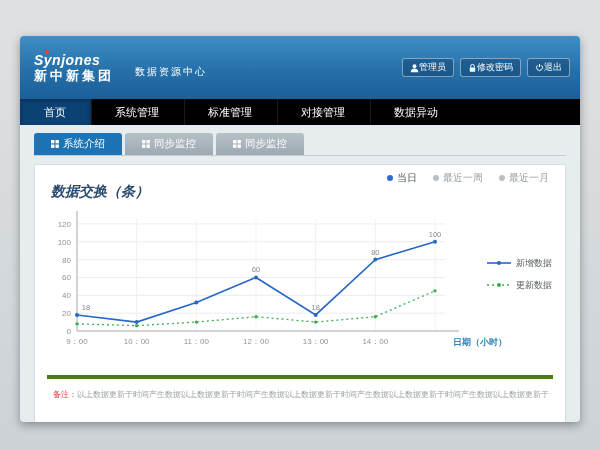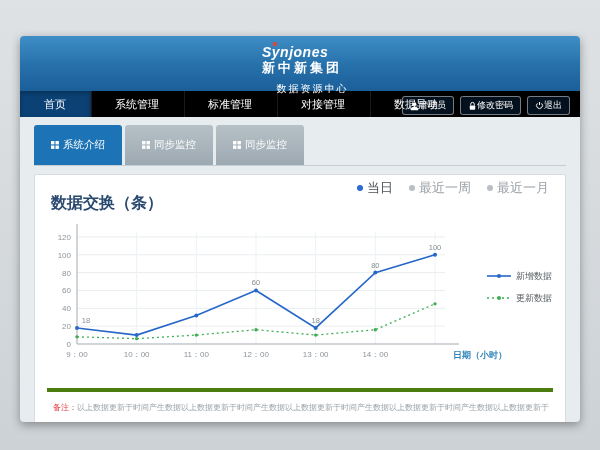--- a/index.html
+++ b/index.html
@@ -2,46 +2,46 @@
 <html><head>
 <meta charset="utf-8">
 <style>
   *{margin:0;padding:0;box-sizing:border-box;}
   html,body{width:600px;height:450px;overflow:hidden;}
   body{font-family:"Liberation Sans","DejaVu Sans",sans-serif;}
   .stage{width:600px;height:450px;background:linear-gradient(180deg,#dfe2e4 0%,#cdd2d6 100%);padding:36px 20px 0;}
   .window{width:560px;height:386px;background:#e7ecef;border-radius:4px;box-shadow:0 3px 10px rgba(0,0,0,.35);overflow:hidden;}
 
   
-  .header{height:55px;background:linear-gradient(180deg,#3f8ec6 0%,#2670aa 55%,#1b5f99 100%);display:flex;align-items:center;padding:8px 10px 0 14px;flex-direction:column;}
+  .header{height:63px;background:linear-gradient(180deg,#3f8ec6 0%,#2670aa 55%,#1b5f99 100%);display:flex;align-items:center;padding:0 10px 0 14px;}
   .logo{line-height:1.05;}
   .logo-text{color:#fff;font-weight:bold;font-style:italic;font-size:14px;position:relative;display:inline-block;letter-spacing:.5px;}
   .logo-flame{position:absolute;left:11px;top:-3px;width:4px;height:4px;border-radius:50% 50% 50% 0;background:#e8432e;}
   .logo-sub{color:#fff;font-size:13px;font-weight:bold;letter-spacing:3px;}
   .app-title{color:#fff;font-size:10px;letter-spacing:2px;margin-left:21px;padding-top:8px;}
   .user-actions{margin-left:auto;display:flex;gap:6px;align-items:center;}
   .user-btn{display:flex;align-items:center;gap:0;background:rgba(8,45,82,.35);border:1px solid rgba(255,255,255,.45);border-radius:3px;color:#fff;font-size:9px;padding:2px 7px;cursor:pointer;white-space:nowrap;}
 
   
   .nav{height:26px;background:#000000;display:flex;}
   .nav-item{color:#fff;font-size:11px;line-height:26px;padding:0 24px;cursor:pointer;border-right:1px solid rgba(0,0,0,.22);box-shadow:inset 1px 0 0 rgba(255,255,255,.10);}
   .nav-item.active{background:#0b4174;box-shadow:inset 0 2px 4px rgba(0,0,0,.25);}
 
   
   .content{height:312px;padding-top:8px;}
   .tabs{display:flex;gap:3px;margin:0 14px;border-bottom:1px solid #c3cdd3;}
-  .tab{height:40px;min-width:88px;padding:0 12px;font-size:10.5px;color:#fff;display:flex;align-items:center;justify-content:center;gap:4px;border-radius:3px 3px 0 0;cursor:pointer;}
+  .tab{height:22px;min-width:88px;padding:0 12px;font-size:10.5px;color:#fff;display:flex;align-items:center;justify-content:center;gap:4px;border-radius:3px 3px 0 0;cursor:pointer;}
   .tab.active{background:#1c73b5;}
   .tab.inactive{background:linear-gradient(180deg,#b6c0c7,#9da9b1);}
 
   .panel{margin:8px 14px 0;background:#fff;border:1px solid #d6dce0;border-radius:2px;height:272px;overflow:hidden;}
   .panel-head{display:flex;justify-content:flex-end;gap:16px;padding:8px 16px 0;height:18px;}
-  .filter-item{display:flex;align-items:center;gap:4px;font-size:13px;cursor:pointer;}
+  .filter-item{display:flex;align-items:center;gap:4px;font-size:10px;cursor:pointer;}
   .filter-dot{width:6px;height:6px;border-radius:50%;}
-  .y-title{font-size:16px;font-weight:bold;color:#2a4a70;padding:0 0 4px 16px;}
+  .y-title{font-size:14px;font-weight:bold;color:#2a4a70;padding:0 0 4px 16px;font-style:italic;}
   #chart{display:block;}
   .note{margin:10px 12px 0;border-top:4px solid #4d7c0f;padding:10px 6px 0;text-align:center;font-size:8px;color:#9aa1a7;white-space:nowrap;overflow:hidden;}
   .note-label{color:#e23d3d;}
 </style>
 </head>
 <body>
 
 <div class="stage">
   <div class="window">
 

